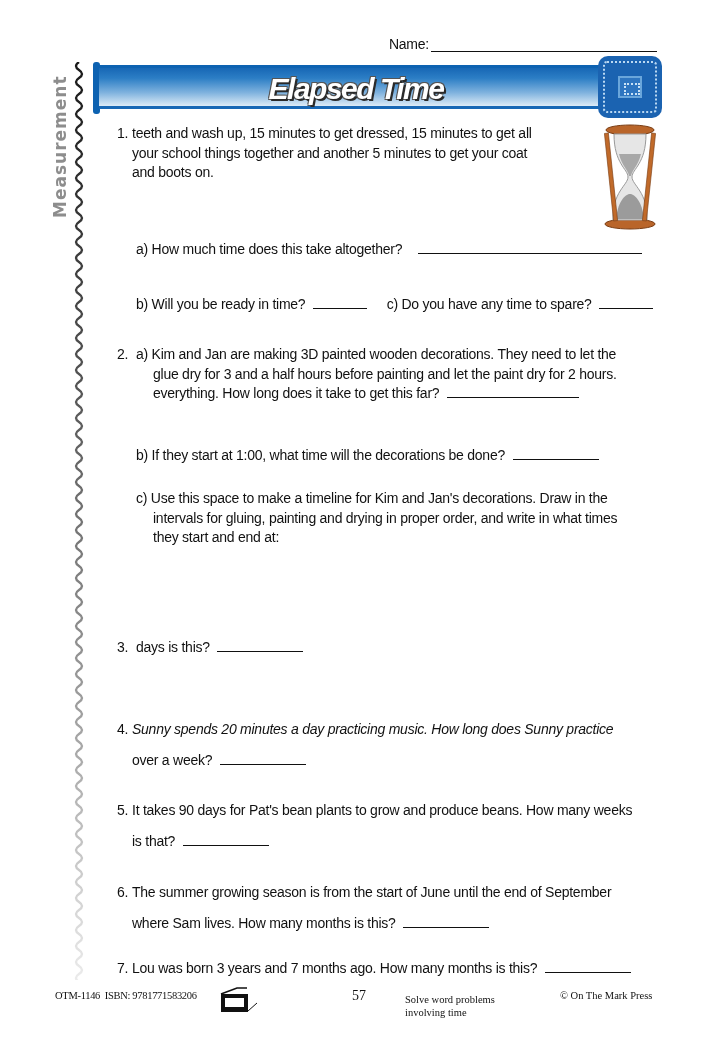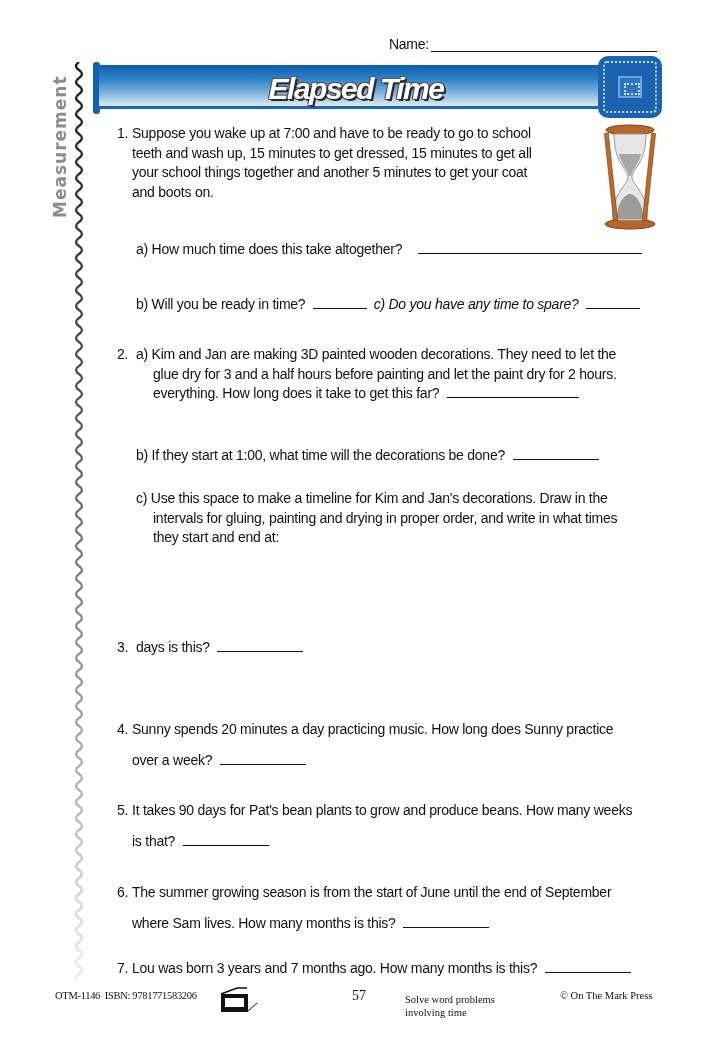--- a/index.html
+++ b/index.html
@@ -74,34 +74,33 @@
   <path d="M10 10 C 10 40, 24 45, 24 53 C 24 61, 8 68, 9 96 L 43 96 C 44 68, 28 61, 28 53 C 28 45, 42 40, 42 10 Z" fill="#e6e6e6" stroke="#999" stroke-width="1"></path>
   <path d="M15 30 C 18 42, 24 46, 25 52 L 27 52 C 28 46, 34 42, 37 30 Z" fill="#a8a8a8"></path>
   <path d="M12 95 C 14 76, 22 70, 26 70 C 30 70, 38 76, 40 95 Z" fill="#9b9b9b"></path>
   <rect x="5" y="9" width="4" height="88" fill="#c06a2a" stroke="#7a3c12" stroke-width="0.6" transform="rotate(-6 7 53)"></rect>
   <rect x="43" y="9" width="4" height="88" fill="#c06a2a" stroke="#7a3c12" stroke-width="0.6" transform="rotate(6 45 53)"></rect>
 </svg>
 
 <div class="q" style="left:117px; top:124px; width:450px;">
   <span class="num">1.</span>
   <div style="margin-left:15px;">
-    <div>Suppose you wake up at 7:00 and have to be ready to go to school</div>
     <div>teeth and wash up, 15 minutes to get dressed, 15 minutes to get all</div>
     <div>your school things together and another 5 minutes to get your coat</div>
     <div>and boots on.</div>
   </div>
 </div>
 <div class="q" style="left:136px; top:240px;">
   <span>a) How much time does this take altogether?</span>
   <span class="blank" style="width:224px; margin-left:12px;"></span>
 </div>
 <div class="q" style="left:136px; top:295px;">
   <span>b) Will you be ready in time?</span>
   <span class="blank" style="width:54px; margin-left:4px;"></span>
-  <span style="margin-left:3px;font-style:italic;">c) Do you have any time to spare?</span>
+  <span style="margin-left:16px;">c) Do you have any time to spare?</span>
   <span class="blank" style="width:54px; margin-left:4px;"></span>
 </div>
 
 <div class="q" style="left:117px; top:345px; width:540px;">
   <span class="num">2.</span>
   <div style="margin-left:19px;">a) Kim and Jan are making 3D painted wooden decorations. They need to let the</div>
   <div style="margin-left:36px;">glue dry for 3 and a half hours before painting and let the paint dry for 2 hours.</div>
   <div style="margin-left:36px;">
     <span>everything. How long does it take to get this far?</span>
     <span class="blank" style="width:132px; margin-left:4px;"></span>
@@ -121,21 +120,21 @@
 <div class="q" style="left:117px; top:632px; width:540px; line-height:31px;">
   <span class="num">3.</span>
   <div style="margin-left:19px;">
     <span>days is this?</span>
     <span class="blank" style="width:86px; margin-left:4px;"></span>
   </div>
 </div>
 
 <div class="q" style="left:117px; top:714px; width:540px; line-height:31px;">
   <span class="num">4.</span>
-  <div style="margin-left:15px;">Sunny spends 20 minutes a day practicing music. How long does Sunny practice</div>
+  <div style="margin-left:15px;font-style:italic;">Sunny spends 20 minutes a day practicing music. How long does Sunny practice</div>
   <div style="margin-left:15px;">
     <span>over a week?</span>
     <span class="blank" style="width:86px; margin-left:4px;"></span>
   </div>
 </div>
 
 <div class="q" style="left:117px; top:795px; width:545px; line-height:31px;">
   <span class="num">5.</span>
   <div style="margin-left:15px;">It takes 90 days for Pat's bean plants to grow and produce beans. How many weeks</div>
   <div style="margin-left:15px;">

